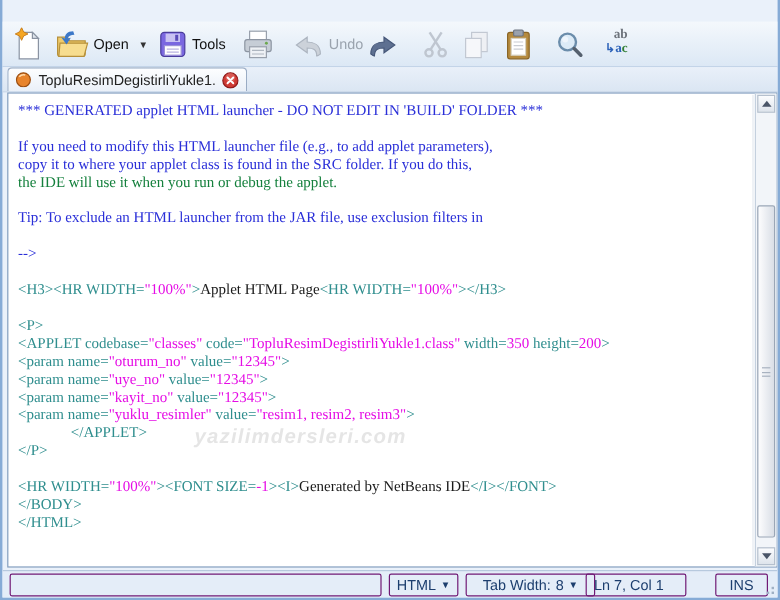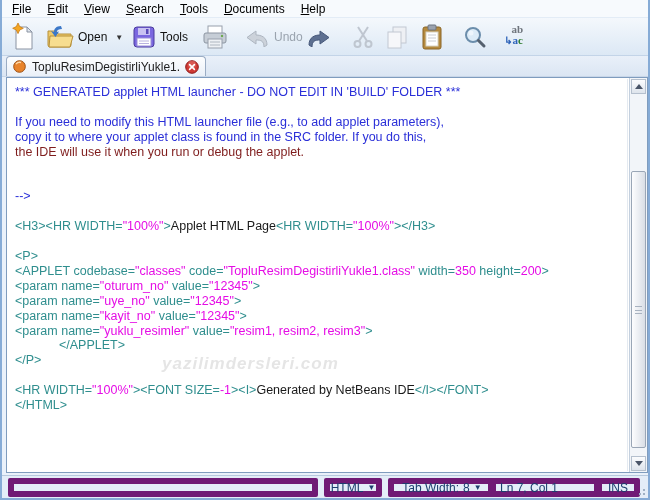--- a/index.html
+++ b/index.html
@@ -38,21 +38,21 @@
     background:linear-gradient(#fdfeff,#eaf0f8); border:1px solid #9aacc4; border-bottom:none;
     border-radius:4px 4px 0 0; }
   .tab-title { font-size:12px; color:#222; white-space:nowrap; overflow:hidden; flex:1; }
 
   
   .editor-frame { position:absolute; left:4px; top:77px; width:642px; height:396px;
     background:#fff; border:1px solid #7f9cbe; }
   .editor-text { position:absolute; left:1px; top:1px; right:19px; bottom:1px;
     border-right:1px solid #e4eaf1; padding:6px 0 0 7px; overflow:hidden; cursor:text; }
   .code-line { font-size:12.5px; line-height:14.9px; white-space:pre;
-    font-family:Liberation Sans, sans-serif; }
+    font-family:Liberation Serif, serif; }
   .watermark { position:absolute; left:155px; top:276px; font:bold italic 17px "Liberation Sans",sans-serif;
     color:rgba(125,125,125,0.20); letter-spacing:1px; pointer-events:none; }
 
   
   .vscroll { position:absolute; right:0; top:0; bottom:0; width:18px;
     background:#f2f5f9; border-left:1px solid #c4d0de; }
   .sb-btn { position:absolute; left:1px; right:1px; height:15px;
     background:linear-gradient(#fbfcfe,#dee4ec); border:1px solid #b5c0ce; display:flex;
     align-items:center; justify-content:center; }
   .sb-up { top:1px; } .sb-down { bottom:1px; }
@@ -60,48 +60,39 @@
   .tri-down { width:0; height:0; border-left:4px solid transparent; border-right:4px solid transparent; border-top:5px solid #4a5568; }
   .sb-thumb { position:absolute; left:1px; right:1px; top:93px; height:277px;
     background:linear-gradient(90deg,#fdfdfe,#d9dee6); border:1px solid #9aa6b6; border-radius:2px; }
   .sb-grip { position:absolute; left:3px; right:3px; top:50%; margin-top:-4px; height:8px;
     border-top:1px solid #a8b2c0; border-bottom:1px solid #a8b2c0; }
   .sb-grip::after { content:""; display:block; margin-top:3px; border-top:1px solid #a8b2c0; }
 
   
   .statusbar { position:absolute; left:0; right:0; bottom:0; height:23px;
     background:#e4edf8; border-top:1px solid #b7c9de; font-size:12px; color:#1c3e6e; }
-  .sb-seg { position:absolute; top:2px; height:19px; border:6px solid #701a75; border-radius:2px;
+  .sb-seg { position:absolute; top:2px; height:19px; border:1px solid #701a75; border-radius:2px;
     display:flex; align-items:center; justify-content:center; gap:4px; padding:0 6px; }
   .seg-msg   { left:6px;   width:310px; justify-content:flex-start; }
   .seg-lang  { left:322px; width:58px; }
   .seg-tabw  { left:386px; width:108px; }
-  .seg-line  { left:486px; width:112px; justify-content:flex-start; }
+  .seg-line  { left:486px; width:84px; justify-content:flex-start; }
   .seg-ins   { left:594px; width:44px; }
   .combo-arrow { font-size:8px; color:#1c3e6e; }
   .resize-grip { position:absolute; right:2px; bottom:2px; width:12px; height:12px; }
   .resize-grip i { position:absolute; width:2px; height:2px; background:#9fb0c4; }
   .resize-grip i:nth-child(1){ right:1px; bottom:1px; }
   .resize-grip i:nth-child(2){ right:5px; bottom:1px; }
   .resize-grip i:nth-child(3){ right:1px; bottom:5px; }
 </style>
 </head>
 <body>
 
 <div class="window">
 
-  <div class="menubar">
-    <span class="menu-item">File</span>
-    <span class="menu-item">Edit</span>
-    <span class="menu-item">View</span>
-    <span class="menu-item">Search</span>
-    <span class="menu-item">Tools</span>
-    <span class="menu-item">Documents</span>
-    <span class="menu-item">Help</span>
-  </div>
 
   <div class="toolbar">
 
     <div class="tb-btn" style="left:8px;">
       <svg width="26" height="28" viewBox="0 0 26 28">
         <path d="M6 4 h11 l5 5 v17 H6 z" fill="#ffffff" stroke="#8a93a2"></path>
         <path d="M17 4 l5 5 h-5 z" fill="#dfe5ec" stroke="#8a93a2"></path>
         <path d="M8 0 l1.7 3.6 3.6 1.7 -3.6 1.7 -1.7 3.6 -1.7-3.6 -3.6-1.7 3.6-1.7 z" fill="#f5a623" stroke="#c87d1a" stroke-width="0.8"></path>
       </svg>
     </div>
@@ -211,37 +202,39 @@
       </svg>
     </div>
   </div>
 
   <div class="editor-frame">
     <div class="editor-text" id="code-lines">
         <div class="code-line"><span style="color: rgb(42, 47, 216);">*** GENERATED applet HTML launcher - DO NOT EDIT IN 'BUILD' FOLDER ***</span></div>
         <div class="code-line">&nbsp;</div>
         <div class="code-line"><span style="color: rgb(42, 47, 216);">If you need to modify this HTML launcher file (e.g., to add applet parameters),</span></div>
         <div class="code-line"><span style="color: rgb(42, 47, 216);">copy it to where your applet class is found in the SRC folder. If you do this,</span></div>
-        <div class="code-line"><span style="color: #7f1d1d; text-align: center;">the IDE will use it when you run or debug the applet.</span></div>
-        <div class="code-line">&nbsp;</div>
+        <div class="code-line"><span style="color: #15803d; text-align: center;">the IDE will use it when you run or debug the applet.</span></div>
+        <div class="code-line">&nbsp;</div>
+        <div class="code-line"><span style="color: rgb(42, 47, 216);">Tip: To exclude an HTML launcher from the JAR file, use exclusion filters in</span></div>
         <div class="code-line">&nbsp;</div>
         <div class="code-line"><span style="color: rgb(42, 47, 216);">--&gt;</span></div>
         <div class="code-line">&nbsp;</div>
         <div class="code-line"><span style="color: rgb(47, 142, 142);">&lt;H3&gt;&lt;HR WIDTH=</span><span style="color: rgb(229, 12, 229);">"100%"</span><span style="color: rgb(47, 142, 142);">&gt;</span><span style="color: rgb(26, 26, 26);">Applet HTML Page</span><span style="color: rgb(47, 142, 142);">&lt;HR WIDTH=</span><span style="color: rgb(229, 12, 229);">"100%"</span><span style="color: rgb(47, 142, 142);">&gt;&lt;/H3&gt;</span></div>
         <div class="code-line">&nbsp;</div>
         <div class="code-line"><span style="color: rgb(47, 142, 142);">&lt;P&gt;</span></div>
         <div class="code-line"><span style="color: rgb(47, 142, 142);">&lt;APPLET codebase=</span><span style="color: rgb(229, 12, 229);">"classes"</span><span style="color: rgb(47, 142, 142);"> code=</span><span style="color: rgb(229, 12, 229);">"TopluResimDegistirliYukle1.class"</span><span style="color: rgb(47, 142, 142);"> width=</span><span style="color: rgb(229, 12, 229);">350</span><span style="color: rgb(47, 142, 142);"> height=</span><span style="color: rgb(229, 12, 229);">200</span><span style="color: rgb(47, 142, 142);">&gt;</span></div>
         <div class="code-line"><span style="color: rgb(47, 142, 142);">&lt;param name=</span><span style="color: rgb(229, 12, 229);">"oturum_no"</span><span style="color: rgb(47, 142, 142);"> value=</span><span style="color: rgb(229, 12, 229);">"12345"</span><span style="color: rgb(47, 142, 142);">&gt;</span></div>
         <div class="code-line"><span style="color: rgb(47, 142, 142);">&lt;param name=</span><span style="color: rgb(229, 12, 229);">"uye_no"</span><span style="color: rgb(47, 142, 142);"> value=</span><span style="color: rgb(229, 12, 229);">"12345"</span><span style="color: rgb(47, 142, 142);">&gt;</span></div>
         <div class="code-line"><span style="color: rgb(47, 142, 142);">&lt;param name=</span><span style="color: rgb(229, 12, 229);">"kayit_no"</span><span style="color: rgb(47, 142, 142);"> value=</span><span style="color: rgb(229, 12, 229);">"12345"</span><span style="color: rgb(47, 142, 142);">&gt;</span></div>
         <div class="code-line"><span style="color: rgb(47, 142, 142);">&lt;param name=</span><span style="color: rgb(229, 12, 229);">"yuklu_resimler"</span><span style="color: rgb(47, 142, 142);"> value=</span><span style="color: rgb(229, 12, 229);">"resim1, resim2, resim3"</span><span style="color: rgb(47, 142, 142);">&gt;</span></div>
         <div class="code-line"><span style="color: rgb(47, 142, 142); margin-left: 44px;">&lt;/APPLET&gt;</span></div>
         <div class="code-line"><span style="color: rgb(47, 142, 142);">&lt;/P&gt;</span></div>
         <div class="code-line">&nbsp;</div>
         <div class="code-line"><span style="color: rgb(47, 142, 142);">&lt;HR WIDTH=</span><span style="color: rgb(229, 12, 229);">"100%"</span><span style="color: rgb(47, 142, 142);">&gt;&lt;FONT SIZE=</span><span style="color: rgb(229, 12, 229);">-1</span><span style="color: rgb(47, 142, 142);">&gt;&lt;I&gt;</span><span style="color: rgb(26, 26, 26);">Generated by NetBeans IDE</span><span style="color: rgb(47, 142, 142);">&lt;/I&gt;&lt;/FONT&gt;</span></div>
+        <div class="code-line"><span style="color: rgb(47, 142, 142);">&lt;/BODY&gt;</span></div>
         <div class="code-line"><span style="color: rgb(47, 142, 142);">&lt;/HTML&gt;</span></div>
       </div>
     <div class="watermark">yazilimdersleri.com</div>
 
     <div class="vscroll">
       <div class="sb-btn sb-up">
           <span class="tri-up"></span>
         </div>
       <div class="sb-thumb">
           <div class="sb-grip"></div>

